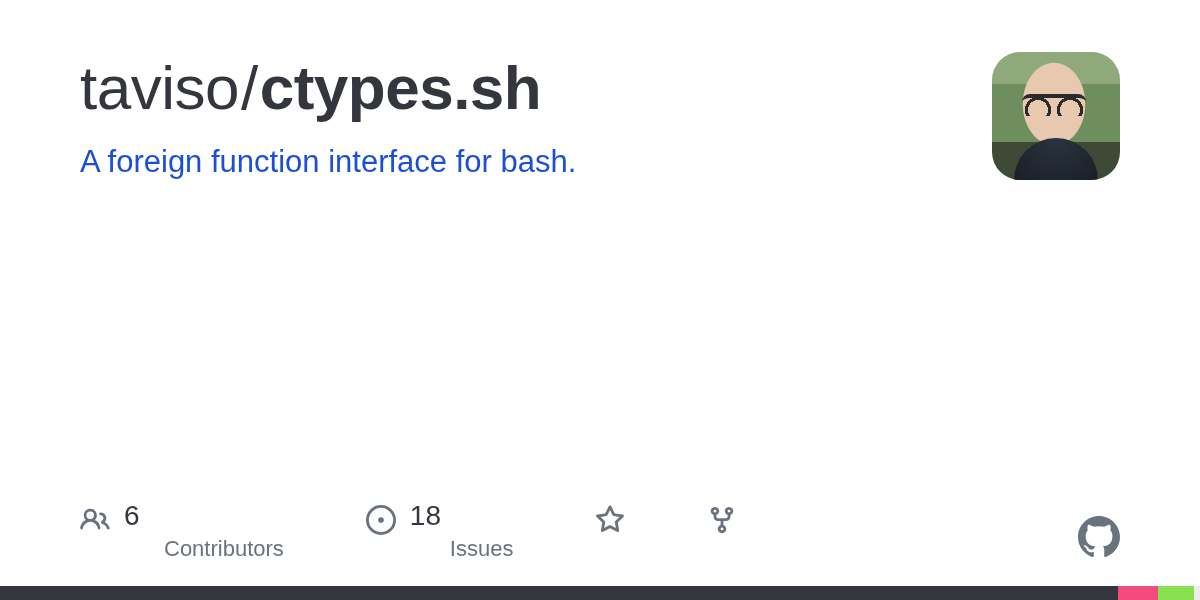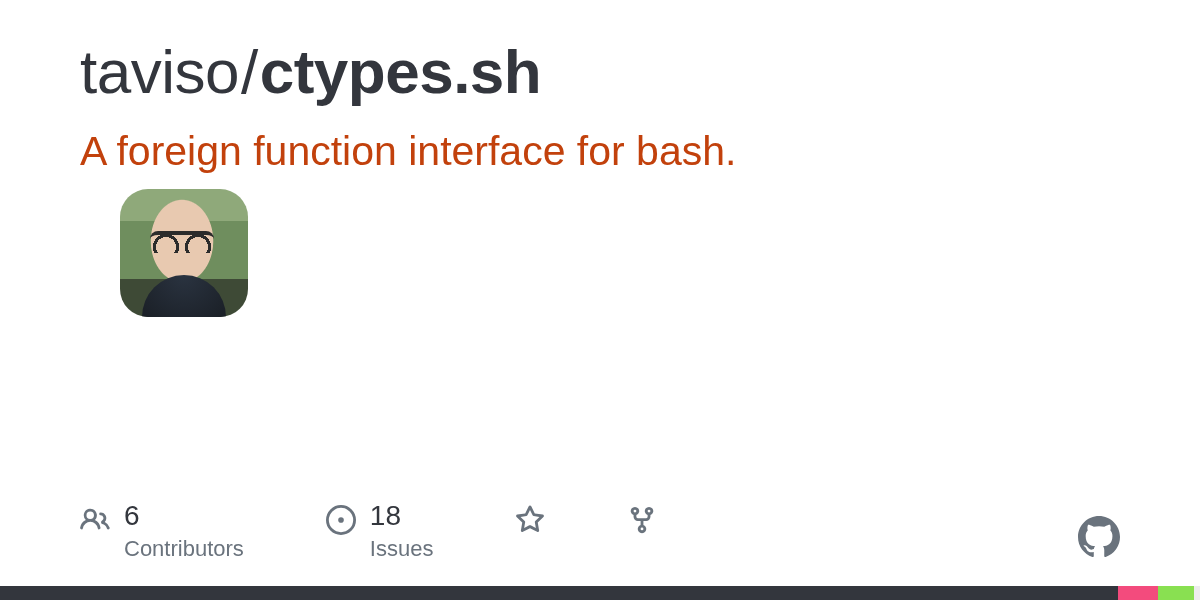--- a/index.html
+++ b/index.html
@@ -13,39 +13,38 @@
     position: absolute;
     left: 80px;
     top: 38px;
     right: 80px;
     bottom: 30px;
     display: flex;
     flex-direction: column;
   }
   .header-row {
     display: flex;
-    align-items: flex-start;
+    align-items: flex-end;
     justify-content: space-between;
-    flex-direction: column;
   }
   .title-block { flex: 1; }
   .repo-title {
     font-size: 62px;
     line-height: 1.1;
     color: #33363d;
     font-weight: 400;
     letter-spacing: -0.5px;
   }
   .repo-title .owner { font-weight: 400; }
   .repo-title .slash { font-weight: 400; padding: 0 2px; }
   .repo-title .name { font-weight: 700; }
   .description {
     margin-top: 22px;
-    font-size: 41px;
-    color: #c2410c;
+    font-size: 31px;
+    color: #1d4ed8;
     font-weight: 400;
   }
   .avatar {
     width: 128px;
     height: 128px;
     border-radius: 28px;
     margin-left: 40px;
     margin-top: 14px;
     flex-shrink: 0;
     background:
@@ -105,20 +104,21 @@
     font-size: 28px;
     color: #33363d;
     line-height: 1.1;
     font-weight: 400;
   }
   .stat-label {
     font-size: 22px;
     color: #6a737d;
     margin-top: 4px;
     font-weight: 400;
+    margin-left: 40px;
   }
   .gh-mark svg {
     width: 42px;
     height: 42px;
     fill: #6a737d;
   }
   .bottom-bar {
     position: absolute;
     left: 0; right: 0; bottom: 0;
     height: 14px;

